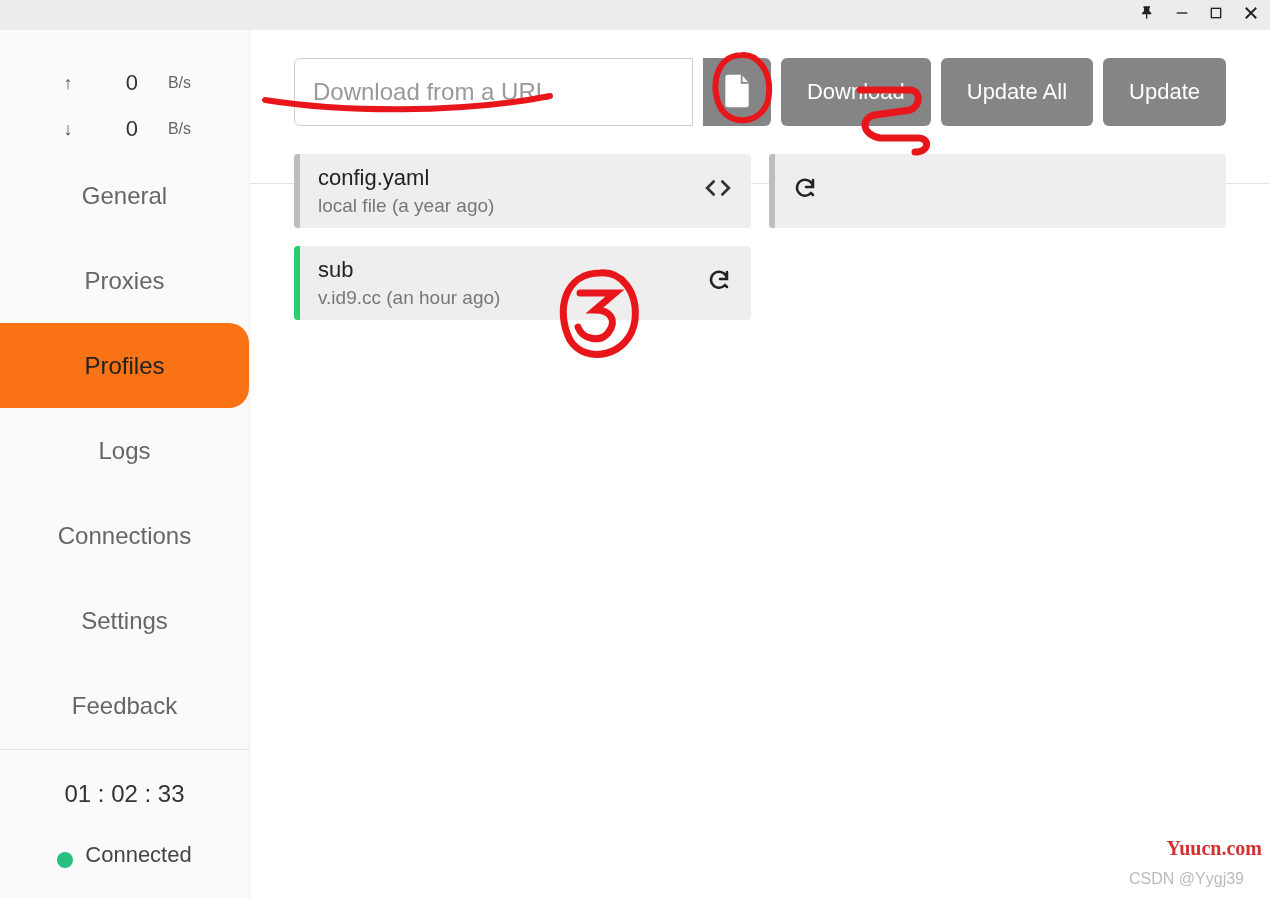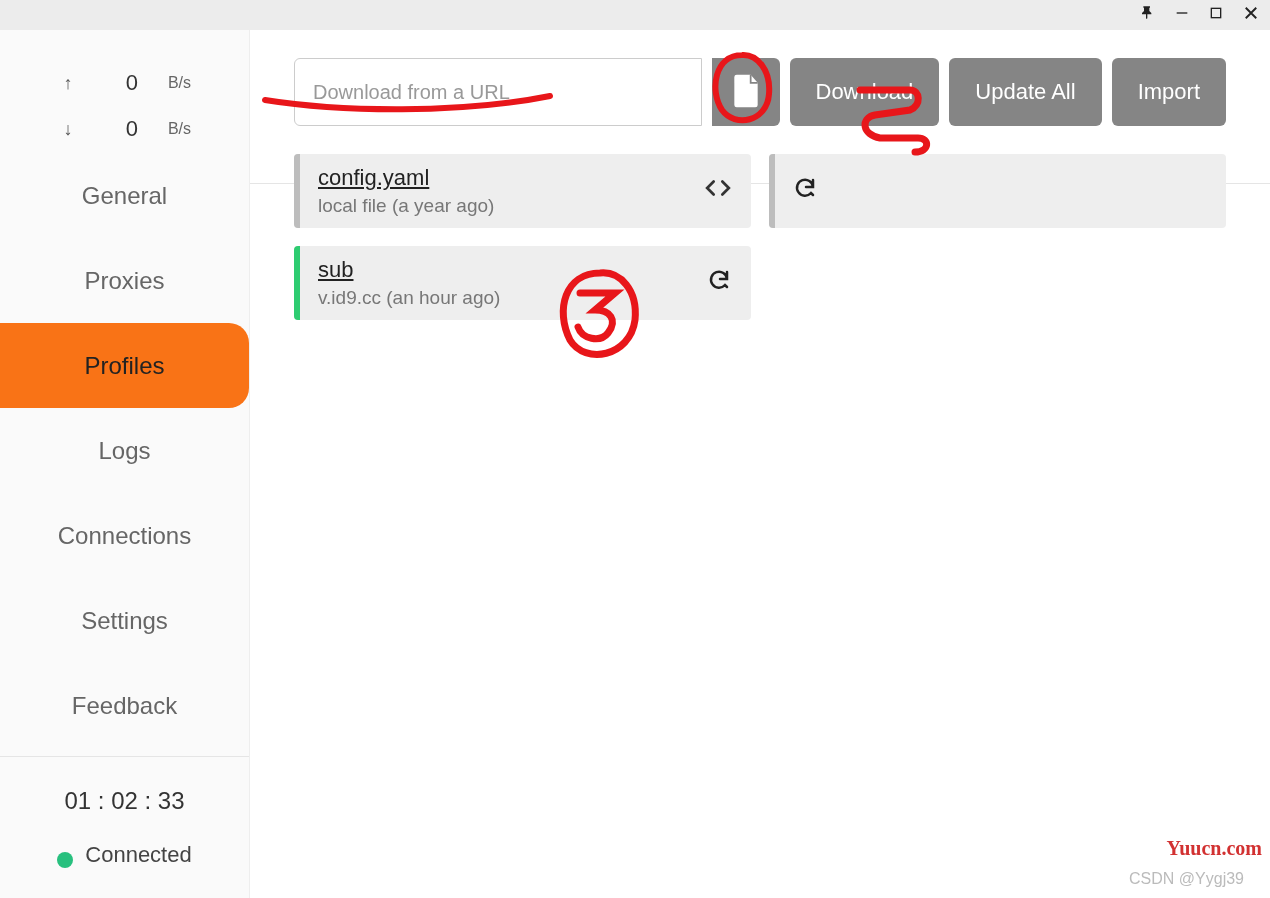--- a/index.html
+++ b/index.html
@@ -34,31 +34,31 @@
     font-size: 24px; color: #666; cursor: pointer;
   }
   .nav-item.active {
     background: #f97316; color: #222; font-weight: 500;
     border-top-right-radius: 20px; border-bottom-right-radius: 20px;
   }
 
   .sidebar-footer {
     border-top: 1px solid #e5e5e5; padding: 30px 0; text-align: center;
   }
-  .uptime { font-size: 24px; color: #333; margin-bottom: 27px; }
+  .uptime { font-size: 24px; color: #333; margin-bottom: 34px; }
   .conn-status { display: flex; align-items: flex-end; justify-content: center; gap: 12px; font-size: 22px; color: #444; }
   .dot { width: 16px; height: 16px; border-radius: 50%; background: #27c07e; display: inline-block; }
 
   .main {
     flex: 1; background: #fff; position: relative; padding: 28px 44px;
   }
   .topbar { display: flex; gap: 10px; align-items: stretch; height: 68px; }
   .url-input {
     flex: 1; border: 1px solid #ccc; border-radius: 6px 0 0 6px;
-    padding: 0 18px; font-size: 20px; color: #0f766e; outline: none;
+    padding: 0 18px; font-size: 24px; color: #0f766e; outline: none;
   }
   .url-input::placeholder { color: #999; }
   .file-btn {
     width: 68px; background: #858585; border: none; border-radius: 0 6px 6px 0;
     display: flex; align-items: center; justify-content: center; cursor: pointer;
   }
   .file-btn svg { width: 28px; height: 34px; fill: #fff; }
   .action-btn {
     background: #858585; color: #fff; border: none; border-radius: 6px;
     padding: 0 26px; font-size: 22px; cursor: pointer;
@@ -70,21 +70,21 @@
   .profile-card {
     background: #eeeeee; border-radius: 4px; height: 74px;
     display: flex; align-items: center; padding: 0 20px 0 0;
     position: relative;
   }
   .profile-card .accent {
     width: 6px; height: 100%; background: #2ecc71; border-radius: 4px 0 0 4px; margin-right: 18px;
   }
   .profile-card .accent.grey { background: #bdbdbd; }
   .profile-card .info { flex: 1; }
-  .profile-card .title { font-size: 22px; color: #222; margin-bottom: 4px; text-decoration: underline; }
+  .profile-card .title { font-size: 22px; color: #222; margin-bottom: 4px; }
   .profile-card .meta { font-size: 19px; color: #777; }
   .profile-card .meta.single { font-size: 20px; color: #666; }
   .card-icon { font-size: 22px; color: #333; cursor: pointer; }
 
   .annot { position: absolute; pointer-events: none; z-index: 50; }
 
   .wm1 { position: absolute; bottom: 38px; right: 8px; color: #d23131; font-family: Georgia, serif; font-size: 20px; font-weight: bold; }
   .wm2 { position: absolute; bottom: 10px; right: 26px; color: #bbb; font-size: 16px; }
 
   .divider { position: absolute; left:0; top:153px; width:100%; height:1px; background:#e5e5e5; }
@@ -157,21 +157,21 @@
       <button class="file-btn">
         <span>
           <svg viewBox="0 0 24 28">
               <path d="M4 0h12l6 7v19a2 2 0 0 1-2 2H4a2 2 0 0 1-2-2V2a2 2 0 0 1 2-2z" fill="#fff"></path>
               <path d="M16 0v7h6" fill="none" stroke="#858585" stroke-width="1.5"></path>
             </svg>
         </span>
       </button>
       <button class="action-btn">Download</button>
       <button class="action-btn">Update All</button>
-      <button class="action-btn">Import</button>
+      <button class="action-btn">Update</button>
     </div>
 
     <div class="profiles-area">
       <div class="profile-card">
         <div class="accent grey"></div>
         <div class="info">
           <div class="title">config.yaml</div>
           <div class="meta">local file (a year ago)</div>
         </div>
         <span class="card-icon">

